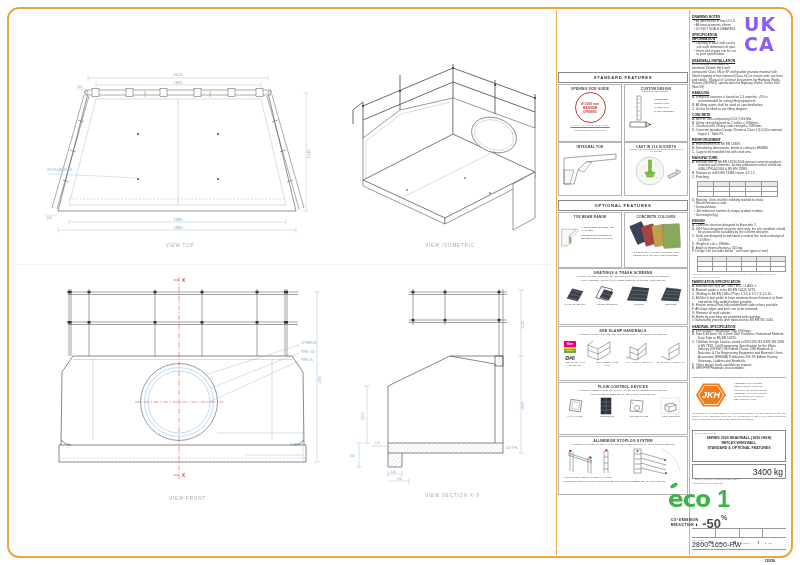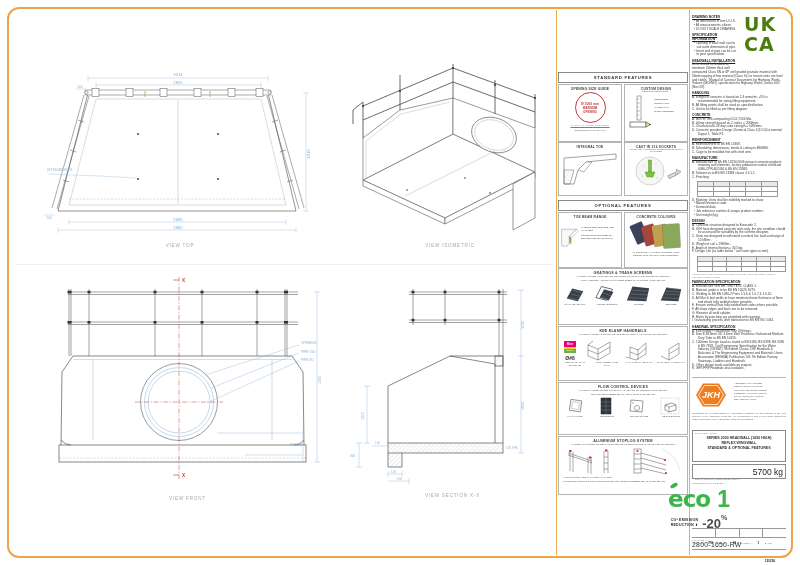--- a/index.html
+++ b/index.html
@@ -30,21 +30,21 @@
   .ntable{border-collapse:collapse;margin:1.5px 0 1.5px 5px;}
   .ntable td{border:.35px solid #999;width:15px;height:4px;padding:0;}
   .ntable tr:first-child td{background:#e9e9e9;}
   
   .tb-label{font-size:2.35px;color:#777;letter-spacing:.2px;}
   .tb-box{position:absolute;border:.6px solid #8a8a8a;background:#fff;}
   .titleline{font-size:3.6px;font-weight:bold;color:#333;text-align:center;line-height:1.35;}
   .metacell{flex:1;border-right:.5px solid #999;padding:.5px 1.5px;}
   .metacell:last-child{border-right:none;}
   .metaval{font-size:3px;color:#222;font-weight:bold;}
-  .ukca{position:absolute;font-weight:800;color:#4d7c0f;font-size:19px;line-height:20px;letter-spacing:1px;font-family:"DejaVu Sans",sans-serif;}
+  .ukca{position:absolute;font-weight:800;color:#8b5cf6;font-size:19px;line-height:20px;letter-spacing:1px;font-family:"DejaVu Sans",sans-serif;}
   .eco-word{color:#3bb54a;font-weight:bold;font-size:23px;letter-spacing:-1px;font-family:"DejaVu Sans",sans-serif;}
   .eco-one{color:#3bb54a;font-weight:bold;font-size:23px;margin-left:7px;}
   .eco-small{font-size:3.6px;color:#2f2f2f;font-weight:bold;line-height:1.3;letter-spacing:.2px;}
   .eco-pct{font-size:13px;color:#4c4c4c;font-weight:bold;}
   .hexlogo-txt{fill:#fff;font-weight:bold;font-style:italic;font-size:9px;font-family:"Liberation Sans",sans-serif;}
   .contact{font-size:2.45px;color:#555;line-height:1.35;}
   .keelogo{width:12px;height:12px;display:inline-block;}
   .keetop{background:#e5007d;color:#fff;font-size:3.2px;font-weight:bold;text-align:center;line-height:6px;height:6px;}
   .keebot{background:#6db33f;color:#fff;font-size:2.4px;text-align:center;line-height:4px;height:4px;}
   .keemid{background:#f7d117;height:2px;}
@@ -742,38 +742,38 @@
 
   <div class="tb-box" style="left:692px;top:430px;width:94px;height:32px;padding:1px 2px;box-sizing:border-box;">
     <div class="tb-label">DRAWING TITLE:</div>
     <div class="titleline" style="margin-top:2px;">SERIES 2000 HEADWALL (1650 HIGH)</div>
     <div class="titleline">REFLEX WINGWALL</div>
     <div class="titleline">STANDARD &amp; OPTIONAL FEATURES</div>
   </div>
 
   <div class="tb-box" style="left:692px;top:464px;width:94px;height:15px;box-sizing:border-box;padding:1px 2px;">
     <span class="tb-label">TOTAL WEIGHT (ONE PIECE ONLY):</span>
-    <span style="float:right;font-size:8.5px;color:#222;margin-top:1px;">5700 kg</span>
+    <span style="float:right;font-size:8.5px;color:#222;margin-top:1px;">3400 kg</span>
   </div>
 
   <div class="abs tb-label" style="left:692px;top:482px;">CONCRETE MIX DESIGN:</div>
 
   <div class="abs" style="left:652px;top:486px;width:94px;text-align:center;">
     <div style="position:relative;display:inline-block;">
       <svg width="10" height="7" viewBox="0 0 10 7" style="position:absolute;left:1px;top:-4px;">
           <ellipse cx="5" cy="3.5" rx="4" ry="2" transform="rotate(-28 5 3.5)" fill="#3bb54a"></ellipse>
         </svg>
       <span class="eco-word">eco</span><span class="eco-one">1</span>
     </div>
     <div style="display:flex;justify-content:center;align-items:center;gap:4px;margin-top:1px;">
       <div style="text-align:left;">
         <div class="eco-small">CO² EMISSION</div>
         <div class="eco-small">REDUCTION ⬆</div>
       </div>
-      <div><span class="eco-pct">-20</span><span style="font-size:7px;color:#4c4c4c;font-weight:bold;vertical-align:top;">%</span></div>
+      <div><span class="eco-pct">-50</span><span style="font-size:7px;color:#4c4c4c;font-weight:bold;vertical-align:top;">%</span></div>
     </div>
   </div>
 
   <div class="abs" style="left:692px;top:528px;width:94px;height:10px;display:flex;border-top:.5px solid #999;border-bottom:.5px solid #999;box-sizing:border-box;">
     <div class="metacell"><span class="tb-label">DRAWN:</span> <span class="metaval">PN</span></div>
     <div class="metacell"><span class="tb-label">ISSUE #:</span> <span class="metaval">01</span></div>
     <div class="metacell"><span class="tb-label">SHEET #:</span> <span class="metaval">1</span></div>
     <div class="metacell"><span class="tb-label">DATE:</span> <span class="metaval">12/2/24</span></div>
   </div>
 

